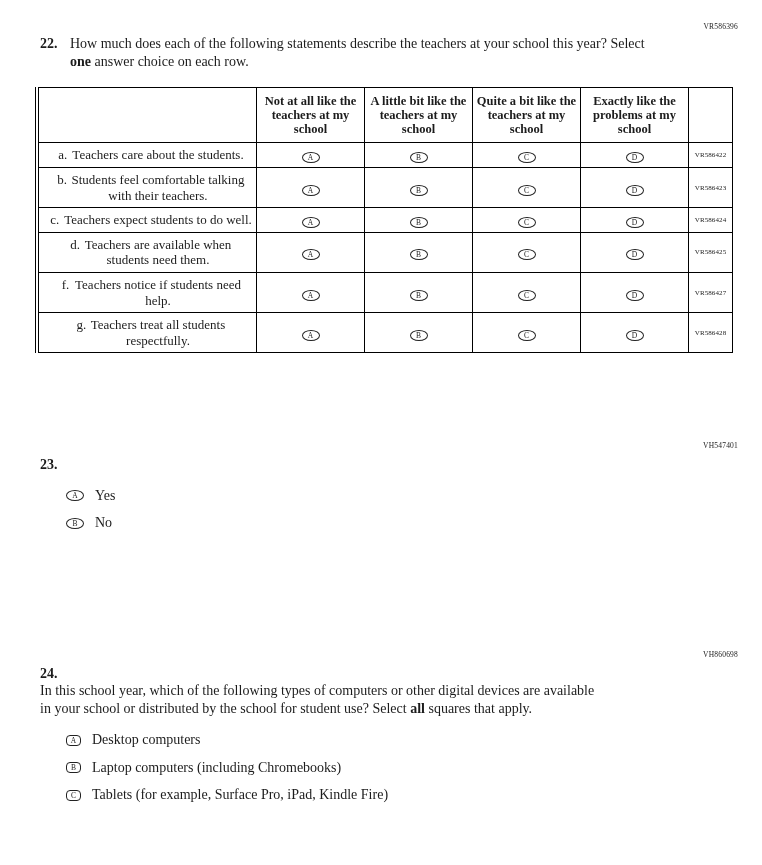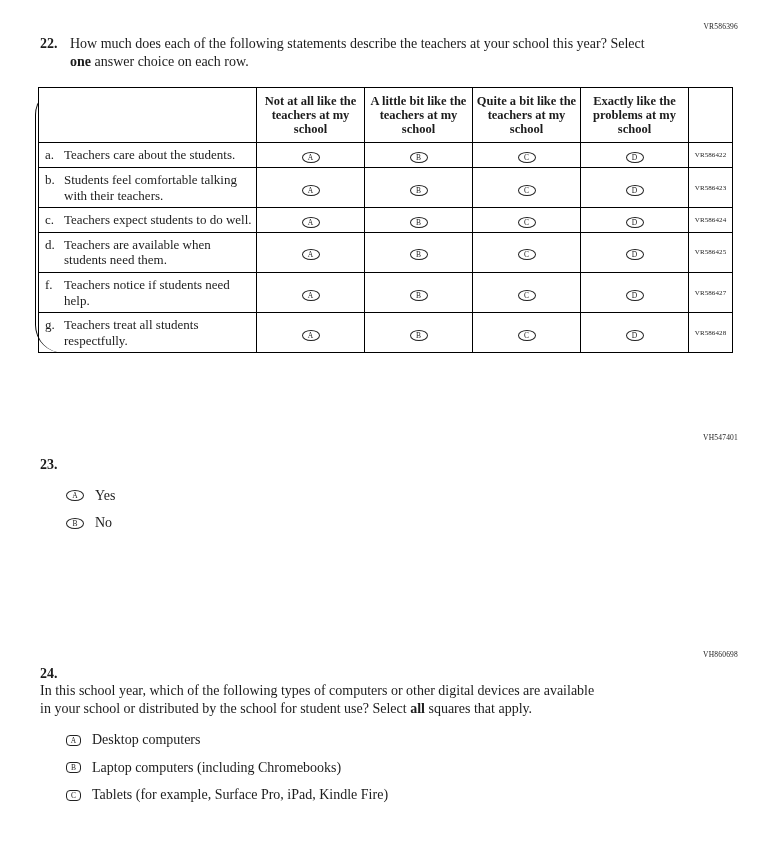--- a/index.html
+++ b/index.html
@@ -11,28 +11,28 @@
   }
   .code {
     font-size:7.5px; line-height:1.2; text-align:right; padding-right:24px;
     letter-spacing:.2px; color:#222;
   }
   .question { display:flex; margin-left:40px; }
   .qnum { font-weight:bold; font-size:14px; width:30px; flex:none; line-height:1.25; }
   .qtext { font-size:14px; line-height:1.25; }
   .q22 { margin-top:4px; }
   .q22 .qtext { max-width:592px; }
-  .q23 { margin-top:14px; }
+  .q23 { margin-top:6px; }
   .q24 { margin-top:6px;flex-direction:column; }
   .q24 .qtext { max-width:565px; }
   .bold { font-weight:bold; }
 
-  .table-wrap { display:inline-block; margin:17px 0 4px 35px; border-left:1px solid #000; padding-left:2px;border-radius:28px; }
+  .table-wrap { display:inline-block; margin:17px 0 12px 35px; border-left:1px solid #000; padding-left:2px; }
   table { border-collapse:collapse; table-layout:fixed; }
-  th, td { border:1px solid #000; }
+  th, td { border:1px solid #000;text-align:center; }
   col.c-label { width:218px; }
   col.c-opt { width:108px; }
   col.c-code { width:44px; }
   th.opt { font-weight:bold; font-size:12.5px; line-height:1.13; padding:6px 3px; text-align:center; vertical-align:middle; }
   th.corner, th.codecol { background:#fff; }
   td.stmt { font-size:13px; line-height:1.2; padding:4px 4px 4px 6px; vertical-align:top; }
   .stmt-inner { padding-left:19px; text-indent:-19px; }
   .rlabel { display:inline-block; width:19px; text-indent:0; }
   td.bub { text-align:center; vertical-align:middle; }
   td.vr { font-size:7px; text-align:center; vertical-align:middle; letter-spacing:.1px; }

